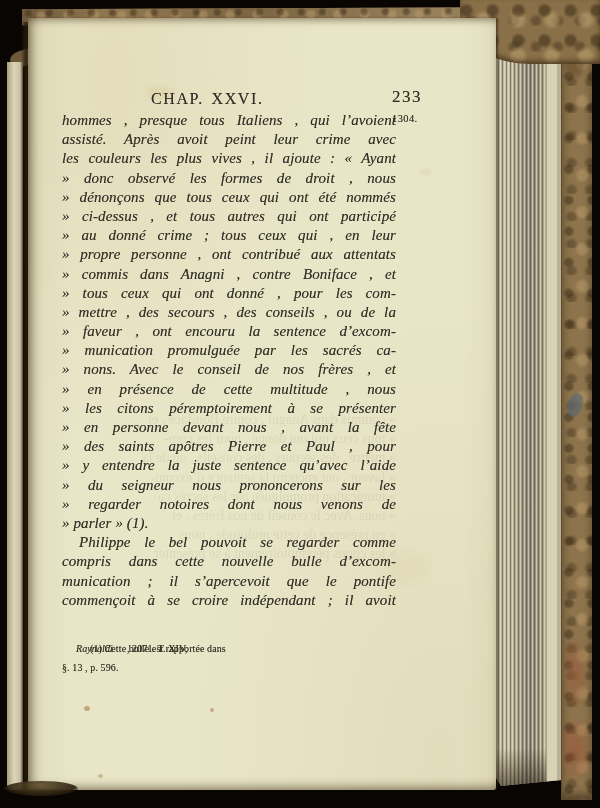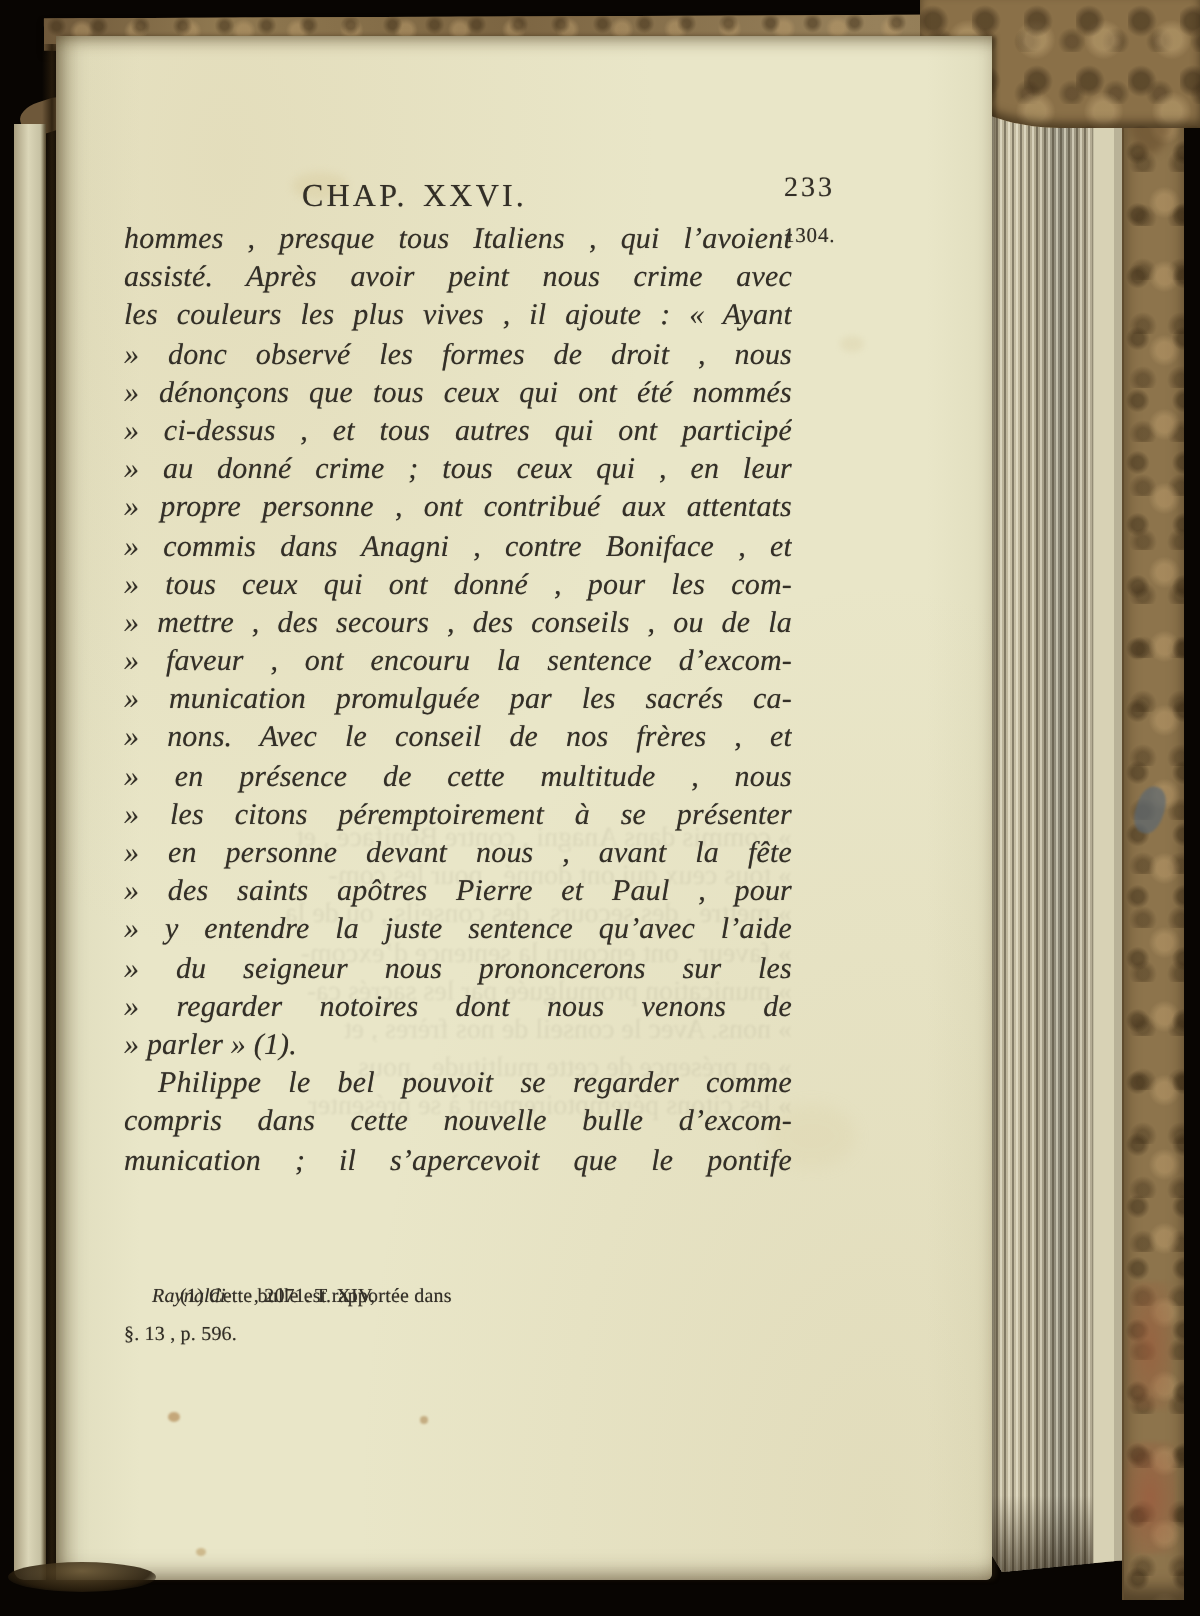--- a/index.html
+++ b/index.html
@@ -73,21 +73,21 @@
   .s2{left:182px;top:690px;width:4px;height:4px;background:#9a6a30;opacity:.45;filter:blur(.4px);}
   .s3{left:70px;top:756px;width:5px;height:4px;background:#a57836;opacity:.4;filter:blur(.4px);}
   .s4{left:118px;top:68px;width:28px;height:14px;background:#c8b273;opacity:.18;filter:blur(2px);}
   .s5{left:356px;top:534px;width:44px;height:32px;background:#cdbd85;opacity:.12;filter:blur(4px);}
   .s6{left:392px;top:150px;width:12px;height:8px;background:#c0ab72;opacity:.15;filter:blur(1.5px);}
 
   
   .ink{color:#332f27;text-shadow:0 0 .4px rgba(51,47,39,.55);}
   .chapter{left:123px;top:72px;width:92px;text-align:center;font-size:16px;
     letter-spacing:1.6px;word-spacing:2px;white-space:nowrap;}
-  .pagenum{left:364px;top:69px;font-size:14px;letter-spacing:1.5px;}
+  .pagenum{left:364px;top:69px;font-size:17px;letter-spacing:1.5px;}
   .margin-note{left:364px;top:95px;font-size:10.5px;letter-spacing:.4px;font-family:Liberation Serif, serif;}
   .body-lines{left:34px;top:93px;width:334px;font-size:15px;letter-spacing:.1px;}
   .body-lines .line{position:static;display:block;height:19.2px;line-height:19.2px;
     text-align:justify;text-align-last:justify;overflow:hidden;white-space:nowrap;font-style:italic;}
   .body-lines .line.noj{text-align:center;text-align-last:left;}
   .body-lines .line.ind{text-indent:17px;}
   .footnote{left:34px;top:622px;width:338px;font-size:10px;line-height:18.5px;letter-spacing:.1px;}
   .footnote .fline{position:static;display:block;white-space:nowrap;}
   .footnote .fline.f1{text-indent:14px;}
   .footnote .it{position:static;font-style:italic;}
@@ -140,21 +140,21 @@
         <div>» en présence de cette multitude , nous</div>
         <div>» les citons péremptoirement à se présenter</div>
       </div>
 
     <div class="chapter ink">CHAP. XXVI.</div>
     <div class="pagenum ink">233</div>
     <div class="margin-note ink">1304.</div>
 
     <div class="body-lines ink" id="body-lines">
         <div class="line">hommes , presque tous Italiens , qui l’avoient</div>
-        <div class="line">assisté. Après avoir peint nous crime avec</div>
+        <div class="line">assisté. Après avoit peint leur crime avec</div>
         <div class="line">les couleurs les plus vives , il ajoute : « Ayant</div>
         <div class="line">» donc observé les formes de droit , nous</div>
         <div class="line">» dénonçons que tous ceux qui ont été nommés</div>
         <div class="line">» ci-dessus , et tous autres qui ont participé</div>
         <div class="line">» au donné crime ; tous ceux qui , en leur</div>
         <div class="line">» propre personne , ont contribué aux attentats</div>
         <div class="line">» commis dans Anagni , contre Boniface , et</div>
         <div class="line">» tous ceux qui ont donné , pour les com-</div>
         <div class="line">» mettre , des secours , des conseils , ou de la</div>
         <div class="line">» faveur , ont encouru la sentence d’excom-</div>
@@ -164,20 +164,21 @@
         <div class="line">» les citons péremptoirement à se présenter</div>
         <div class="line">» en personne devant nous , avant la fête</div>
         <div class="line">» des saints apôtres Pierre et Paul , pour</div>
         <div class="line">» y entendre la juste sentence qu’avec l’aide</div>
         <div class="line">» du seigneur nous prononcerons sur les</div>
         <div class="line">» regarder notoires dont nous venons de</div>
         <div class="line noj">» parler » (1).</div>
         <div class="line ind">Philippe le bel pouvoit se regarder comme</div>
         <div class="line">compris dans cette nouvelle bulle d’excom-</div>
         <div class="line">munication ; il s’apercevoit que le pontife</div>
+        <div class="line">commençoit à se croire indépendant ; il avoit</div>
       </div>
 
     <div class="footnote ink">
       <div class="fline f1" id="fn-line1"><span>(1) Cette bulle est rapportée dans </span><span class="it">Raynaldi</span><span> , 2071. T. XIV,</span></div>
       <div class="fline">§. 13 , p. 596.</div>
     </div>
   </div>
 
   <div class="bottom-gutter-blob"></div>
 </div>

